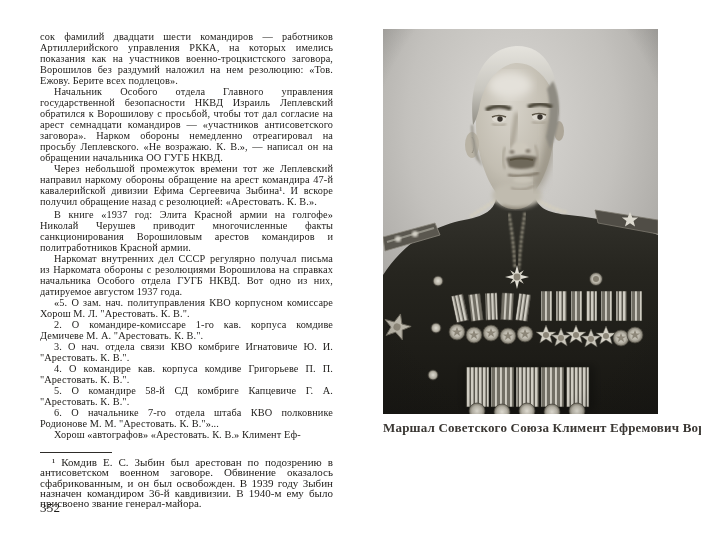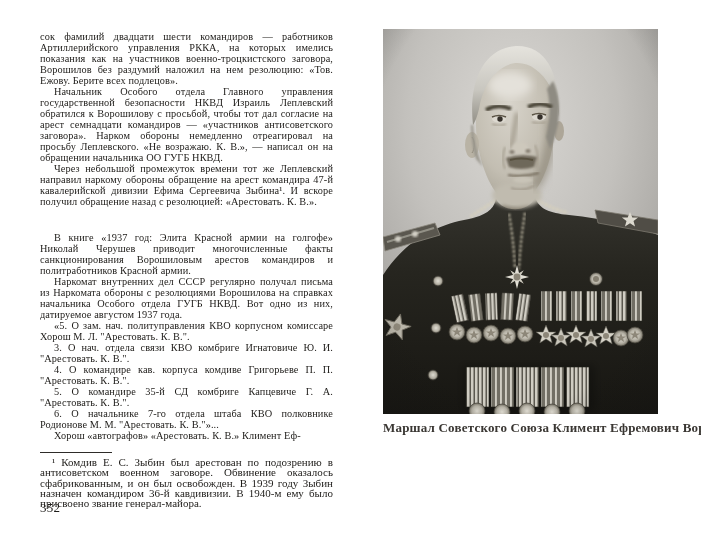--- a/index.html
+++ b/index.html
@@ -19,21 +19,21 @@
     left: 40px; top: 31px;
     width: 293px; height: 419px;
     overflow: hidden;
     font-size: 10.3px;
     line-height: 11px;
     text-align: justify;
     letter-spacing: 0.1px;
   }
   .text-column p.para { margin: 0; }
   .text-column p.ind { text-indent: 14px; }
-  .text-column p.gap { margin-top: 25px; }
+  .text-column p.gap { margin-top: 2px; }
 
   .footnote-block {
     position: absolute;
     left: 40px; top: 452px;
     width: 293px;
   }
   .footnote-rule {
     width: 72px; height: 0;
     border-top: 1px solid #2e2c29;
     margin-bottom: 4px;
@@ -78,23 +78,24 @@
 <div class="spread">
 
   <div>
     <div class="text-column">
         <p class="para">сок фамилий двадцати шести командиров — работников Артиллерийского управления РККА, на которых имелись показания как на участников военно-троцкистского заговора, Ворошилов без раздумий наложил на нем резолюцию: «Тов. Ежову. Берите всех подлецов».</p>
         <p class="para ind">Начальник Особого отдела Главного управления государственной безопасности НКВД Израиль Леплевский обратился к Ворошилову с просьбой, чтобы тот дал согласие на арест семнадцати командиров — «участников антисоветского заговора». Нарком обороны немедленно отреагировал на просьбу Леплевского. «Не возражаю. К. В.», — написал он на обращении начальника ОО ГУГБ НКВД.</p>
         <p class="para ind">Через небольшой промежуток времени тот же Леплевский направил наркому обороны обращение на арест командира 47-й кавалерийской дивизии Ефима Сергеевича Зыбина¹. И вскоре получил обращение назад с резолюцией: «Арестовать. К. В.».</p>
         <p class="para ind gap">В книге «1937 год: Элита Красной армии на голгофе» Николай Черушев приводит многочисленные факты санкционирования Ворошиловым арестов командиров и политработников Красной армии.</p>
         <p class="para ind">Наркомат внутренних дел СССР регулярно получал письма из Наркомата обороны с резолюциями Ворошилова на справках начальника Особого отдела ГУГБ НКВД. Вот одно из них, датируемое августом 1937 года.</p>
         <p class="para ind">«5. О зам. нач. политуправления КВО корпусном комиссаре Хорош М. Л. "Арестовать. К. В.".</p>
+        <p class="para ind">2. О командире-комиссаре 1-го кав. корпуса комдиве Демичеве М. А. "Арестовать. К. В.".</p>
         <p class="para ind">3. О нач. отдела связи КВО комбриге Игнатовиче Ю. И. "Арестовать. К. В.".</p>
         <p class="para ind">4. О командире кав. корпуса комдиве Григорьеве П. П. "Арестовать. К. В.".</p>
-        <p class="para ind">5. О командире 35-й СД комбриге Капцевиче Г. А. "Арестовать. К. В.".</p>
+        <p class="para ind">5. О командире 58-й СД комбриге Капцевиче Г. А. "Арестовать. К. В.".</p>
         <p class="para ind">6. О начальнике 7-го отдела штаба КВО полковнике Родионове М. М. "Арестовать. К. В."»...</p>
         <p class="para ind">Хорош «автографов» «Арестовать. К. В.» Климент Еф-</p>
       </div>
 
     <div class="footnote-block">
       <div class="footnote-rule"></div>
       <p class="footnote-text">¹ Комдив Е. С. Зыбин был арестован по подозрению в антисоветском военном заговоре. Обвинение оказалось сфабрикованным, и он был освобожден. В 1939 году Зыбин назначен командиром 36-й кавдивизии. В 1940-м ему было присвоено звание генерал-майора.</p>
     </div>
 
     <div class="page-number">352</div>

